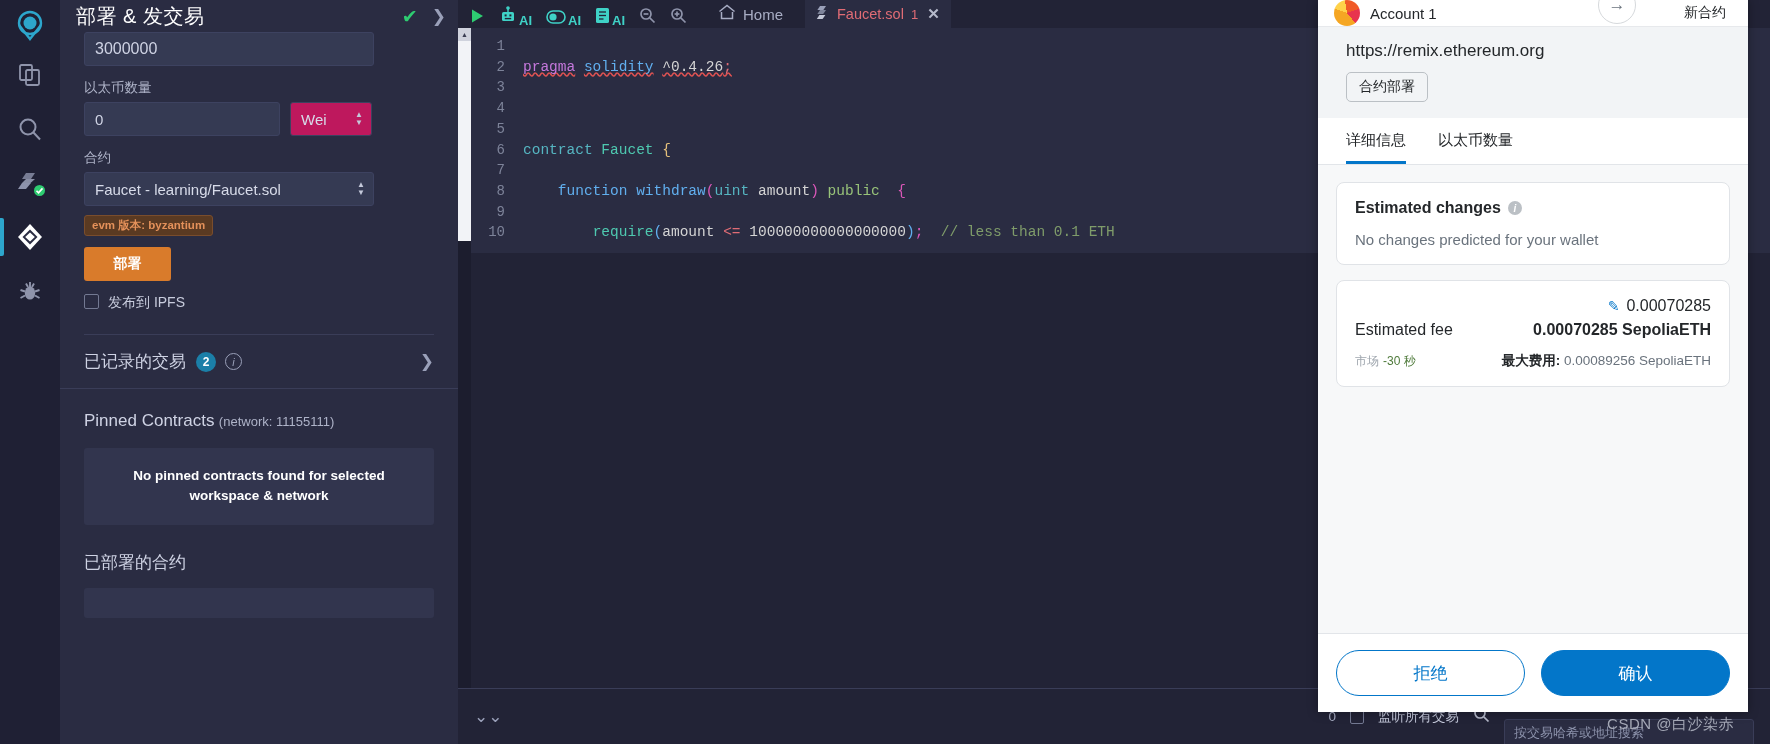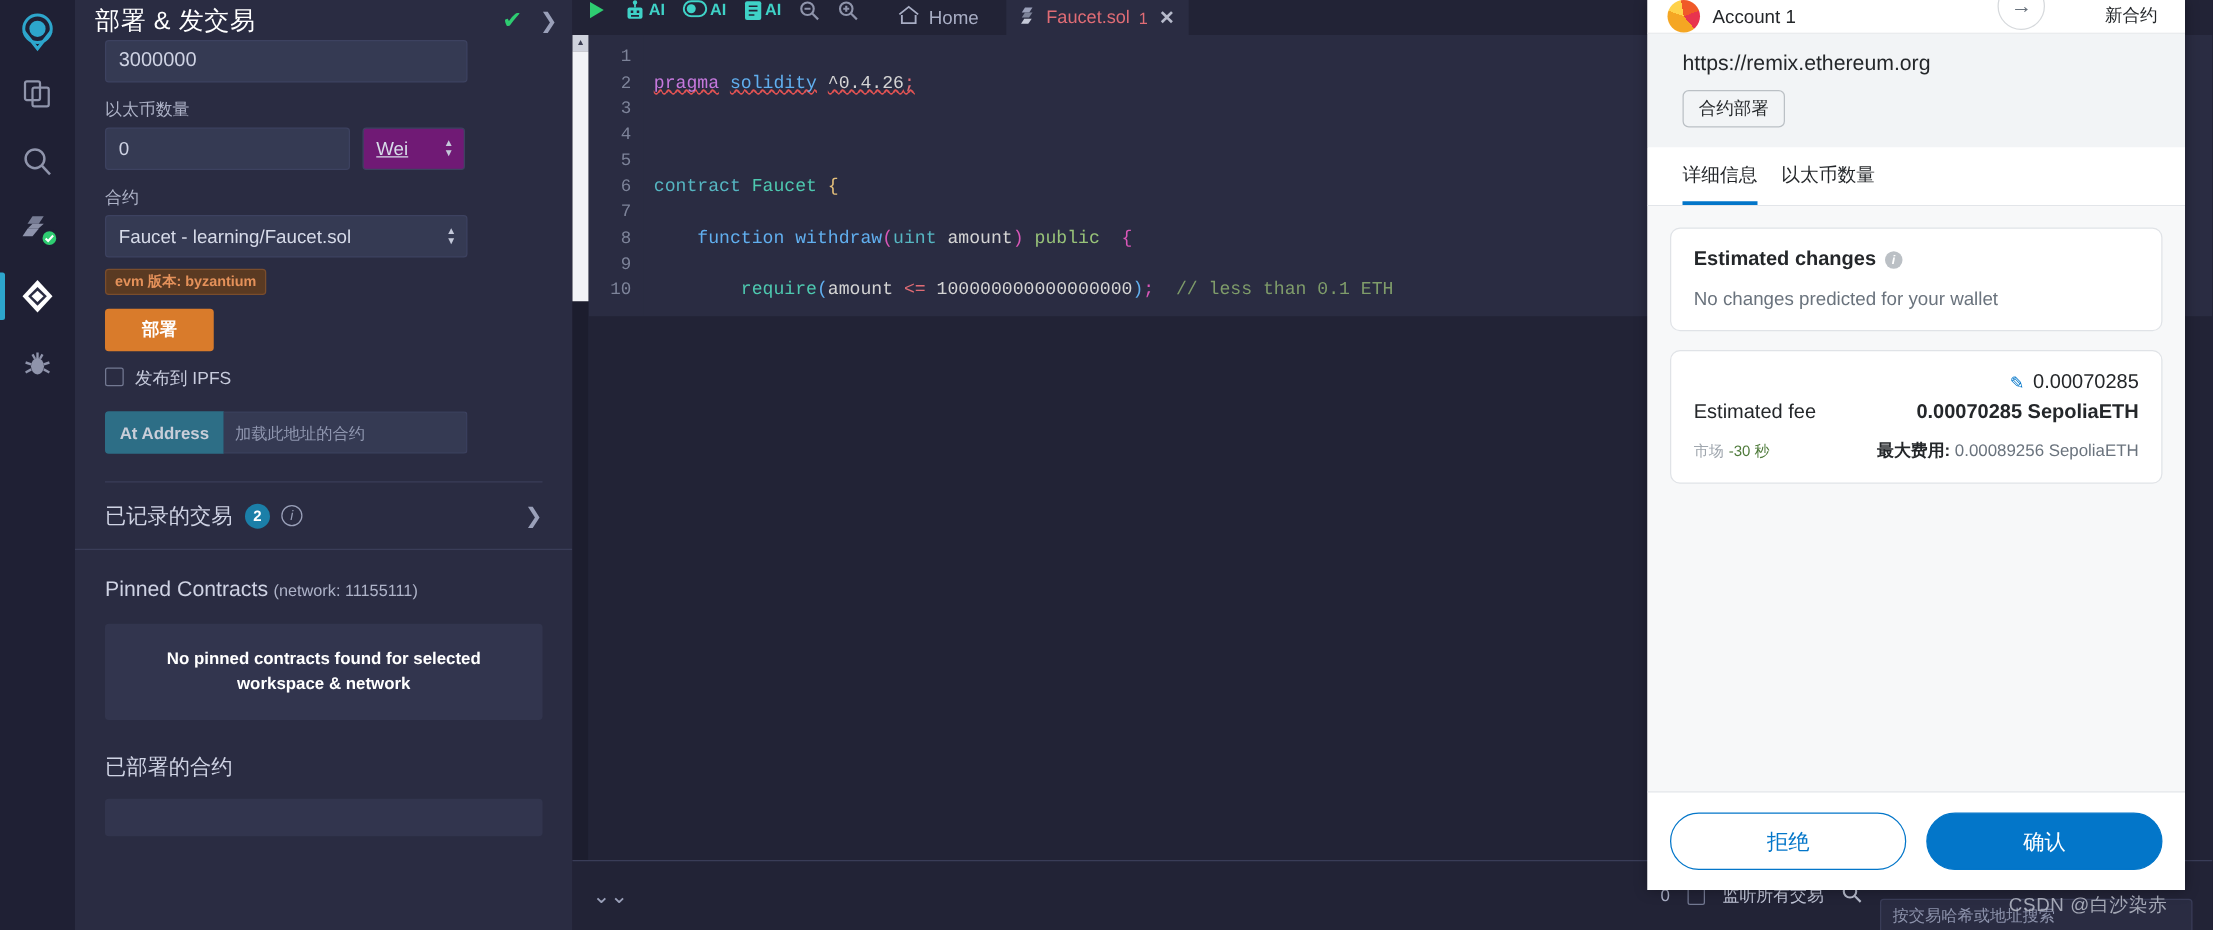--- a/index.html
+++ b/index.html
@@ -57,23 +57,23 @@
     font-family: "Liberation Sans", sans-serif;
   }
   .lbl { font-size: 13.5px; color: #aeb3c8; margin: 13px 0 5px; display: block; }
   .value-row { display: flex; gap: 10px; align-items: stretch; }
   .value-input {
     width: 196px; height: 34px; background: #353a53; border: 1px solid #3d4260;
     border-radius: 3px; color: #cfd3e4; font-size: 15px; padding: 0 10px;
     font-family: "Liberation Sans", sans-serif;
   }
   .unit-select {
-    position: relative; width: 82px; height: 34px; background: #701a75;
+    position: relative; width: 82px; height: 34px; background: #be185d;
     border: 1px solid #3d4260; border-radius: 3px; color: #d7dbe9;
-    display: flex; align-items: center; padding: 0 10px; font-size: 15px; text-decoration: underline;
+    display: flex; align-items: center; padding: 0 10px; font-size: 15px;
   }
   .spin { position: absolute; right: 8px; top: 50%; transform: translateY(-50%);
     display: flex; flex-direction: column; gap: 2px; color: #c4c9da; line-height: 6px; font-size: 8px; }
 
   .contract-select {
     position: relative; width: 290px; height: 34px; background: #353a53;
     border: 1px solid #3d4260; border-radius: 3px; color: #d7dbe9;
     display: flex; align-items: center; padding: 0 10px; font-size: 15px;
   }
   .evm-badge {
@@ -132,21 +132,21 @@
   }
   .deployed-title { margin-top: 26px; font-size: 17px; color: #cfd3e4; padding: 0 24px; }
   .deployed-box { margin: 14px 24px 0; height: 30px; background: #32354e; border-radius: 3px; }
 
   
   .editor { position: absolute; left: 458px; top: 0; right: 0; height: 744px; background: #222336; }
   .ed-toolbar {
     height: 28px; display: flex; align-items: center; gap: 0px;
     background: #222336; padding-left: 4px; position: relative;
   }
-  .tb-btn { height: 28px; display: flex; align-items: flex-start; padding: 0 7px; cursor: pointer; }
+  .tb-btn { height: 28px; display: flex; align-items: flex-end; padding: 0 7px; cursor: pointer; }
   .tb-ai { color: #3fd2c7; font-size: 13px; font-weight: bold; margin-left: 2px; }
   .tb-home { display: flex; align-items: center; gap: 7px; color: #a8adc4; font-size: 15px; padding: 0 12px; margin-left: 12px; }
   .tab {
     height: 28px; display: flex; align-items: center; gap: 7px; padding: 0 11px;
     background: #2a2c42; color: #e06c75; font-size: 14.5px; margin-left: 10px; cursor: pointer;
   }
   .tab-count { color: #e06c75; font-size: 13px; }
   .tab-x { color: #b6bacb; font-size: 15px; font-weight: bold; margin-left: 2px; }
 
   .ed-main { position: relative; height: 660px; display: flex; }
@@ -224,21 +224,21 @@
     display: flex; align-items: center; justify-content: center; color: #6a737d; font-size: 17px;
   }
   .mm-origin {
     background: #f2f4f6; padding: 14px 28px 16px; border-top: 1px solid #e7e9ec;
   }
   .mm-url { font-size: 17px; color: #24272a; }
   .mm-pill {
     display: inline-block; margin-top: 11px; padding: 5px 12px;
     border: 1px solid #bbc0c5; border-radius: 5px; color: #24272a; font-size: 14px;
   }
-  .mm-tabs { display: flex; gap: 19px; padding: 0 28px; border-bottom: 1px solid #e2e5e9; background: #fff; }
+  .mm-tabs { display: flex; gap: 32px; padding: 0 28px; border-bottom: 1px solid #e2e5e9; background: #fff; }
   .mm-tab { padding: 13px 0 11px; font-size: 15px; color: #24272a; cursor: pointer; }
   .mm-tab.active { border-bottom: 3px solid #0376c9; }
   .mm-content { flex: 1; background: #f7f8f9; padding: 17px 18px; overflow: hidden; }
   .mm-card {
     background: #ffffff; border: 1px solid #e0e3e7; border-radius: 8px;
     padding: 16px 18px; margin-bottom: 15px;
   }
   .mm-card-title { font-size: 16px; color: #24272a; font-weight: bold; display: flex; align-items: center; gap: 7px; }
   .mm-i {
     width: 14px; height: 14px; border-radius: 50%; background: #bbc0c5; color: #fff;
@@ -384,24 +384,20 @@
 
       <div class="evm-badge">evm 版本: byzantium</div>
 
       <button class="deploy-btn">部署</button>
 
       <div class="ipfs-row">
         <span class="chk"></span>
         <span class="ipfs-label">发布到 IPFS</span>
       </div>
 
-      <div class="ataddr-row">
-        <div class="ataddr-btn">At Address</div>
-        <input class="ataddr-input" placeholder="加载此地址的合约" style="">
-      </div>
 
       <div class="divider"></div>
     </div>
 
     <div class="rec-tx-row">
       <span class="rec-tx-title">已记录的交易</span>
       <span class="count-badge">2</span>
       <span class="info-circle">i</span>
       <span class="rec-chevron">❯</span>
     </div>

